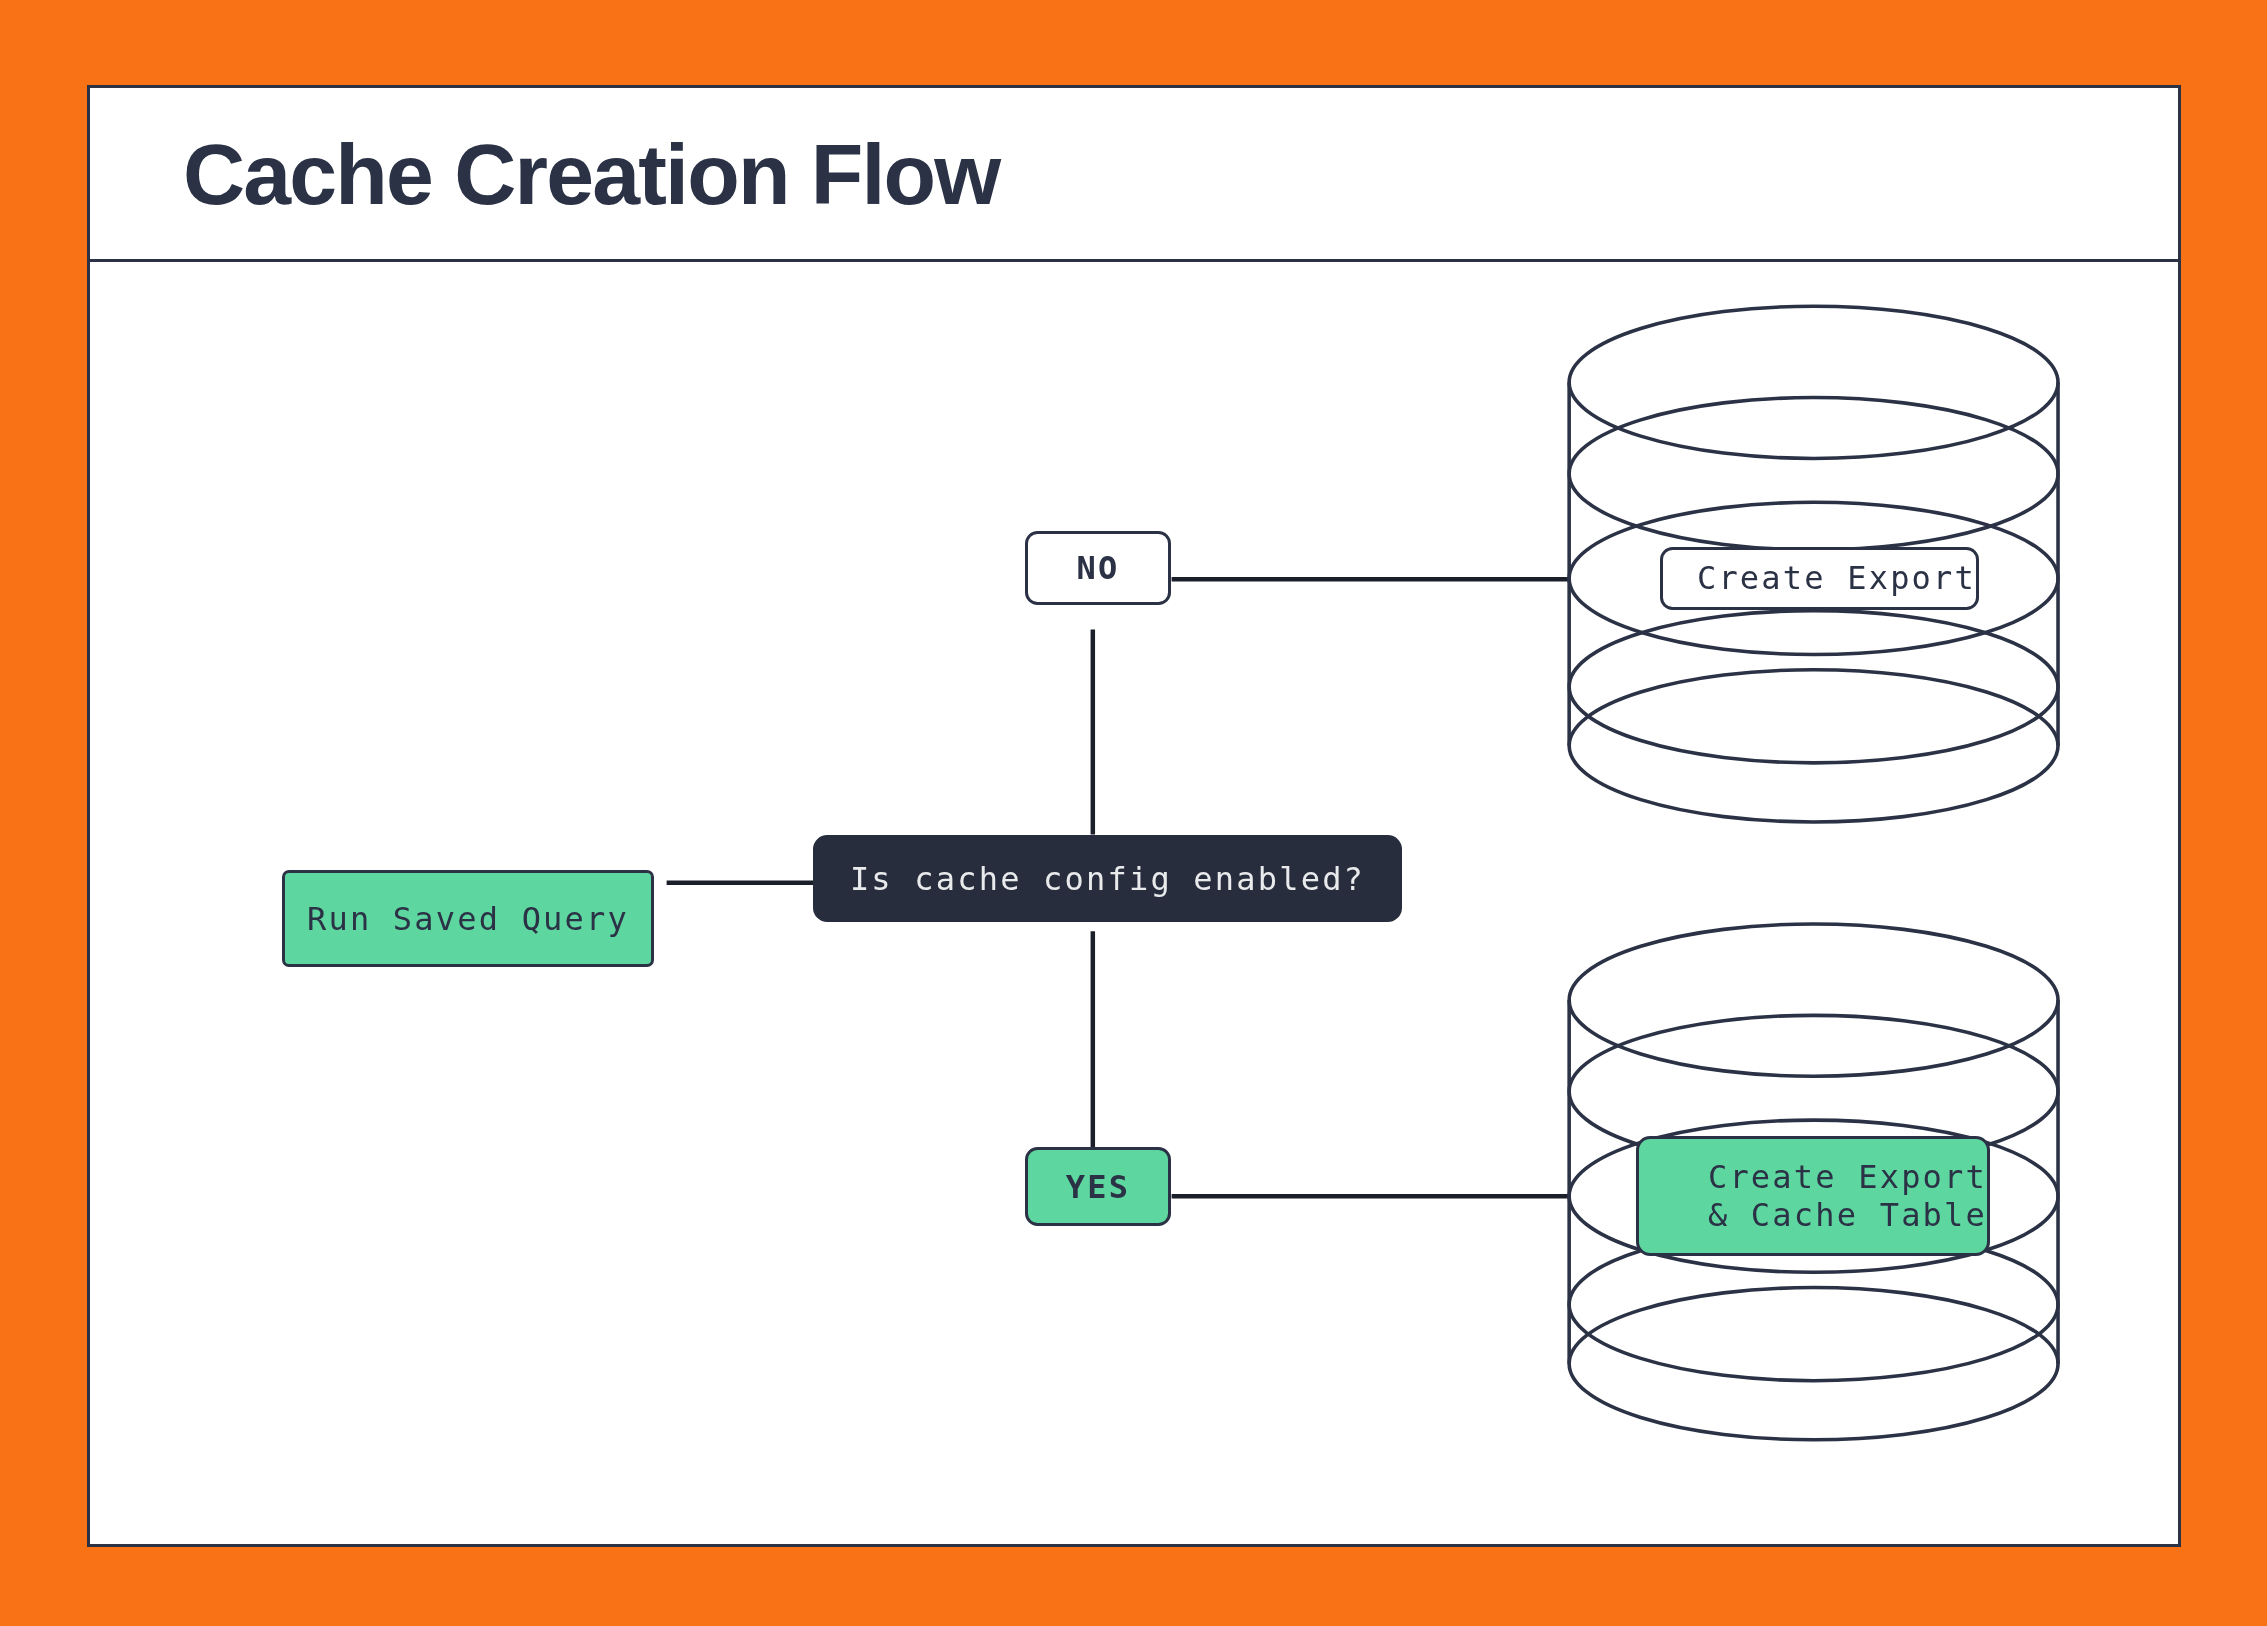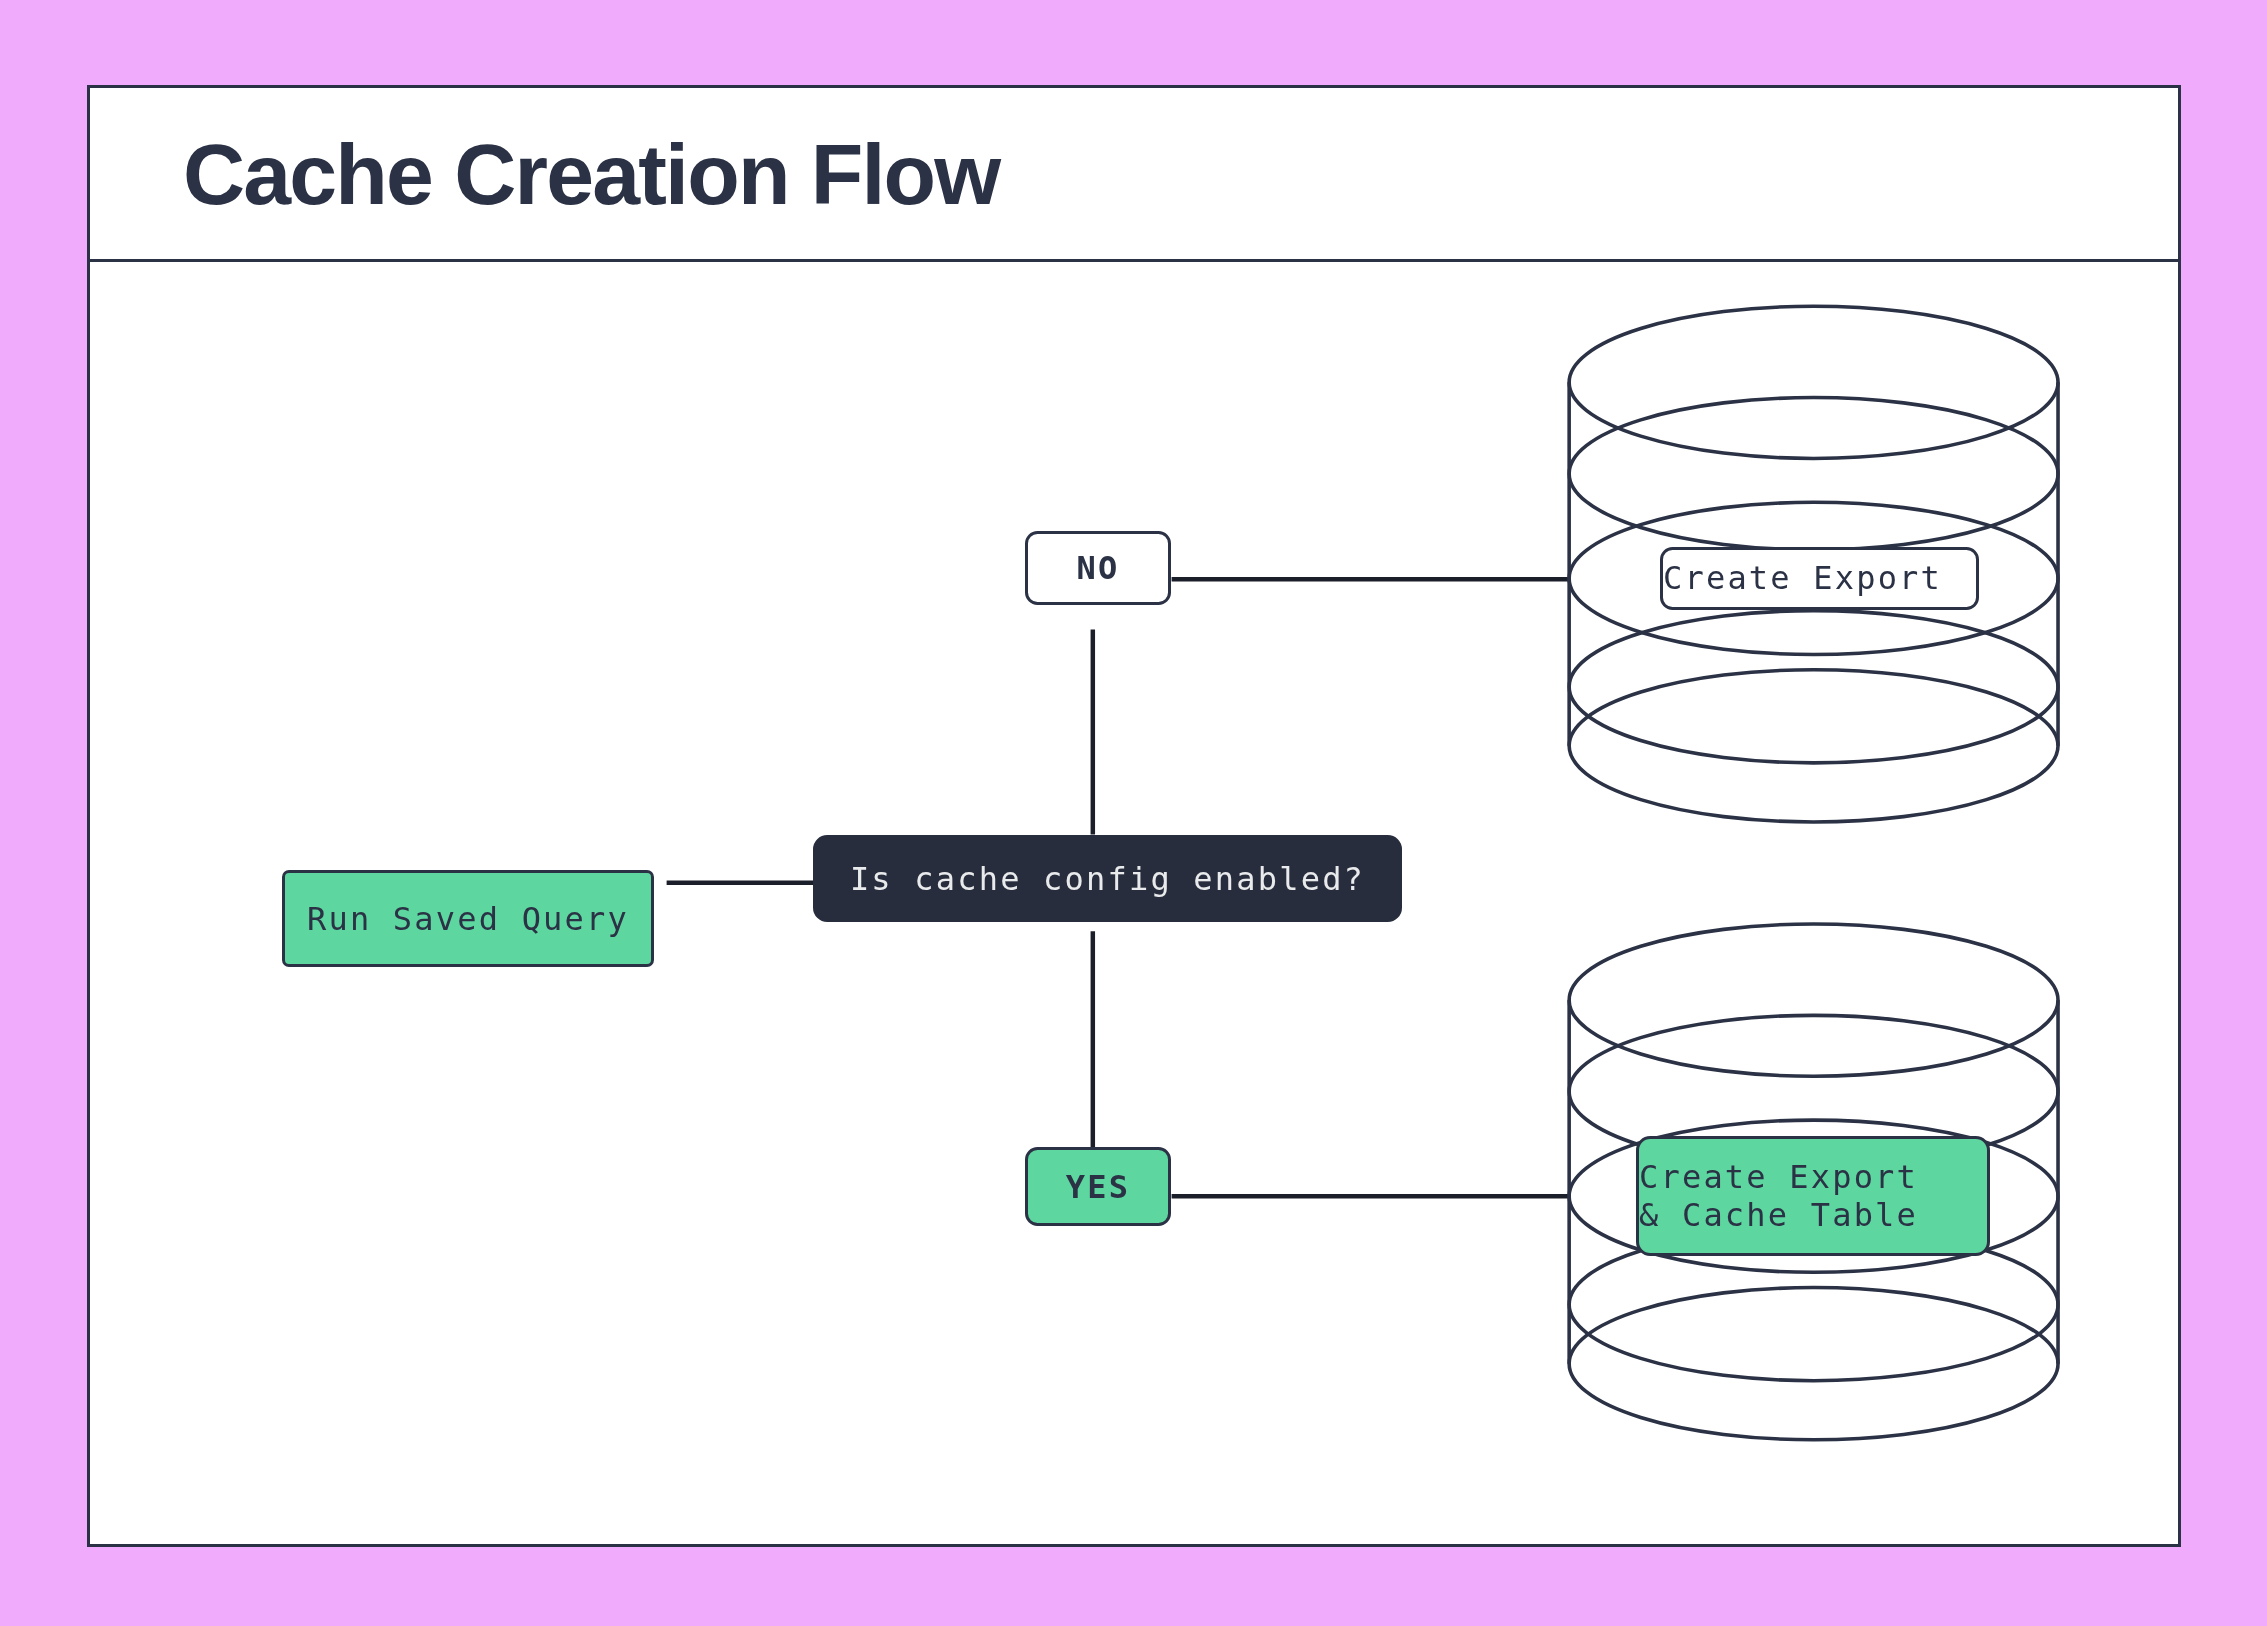--- a/index.html
+++ b/index.html
@@ -1,19 +1,19 @@
 <!DOCTYPE html>
 <html style="font-size:14.3px"><head>
 <meta charset="utf-8">
 <style>
   html,body{margin:0;padding:0;background:#ffffff;}
   .stage{
     position:relative;
     width:2268px;height:1626px;
-    background:#f0abfc;
+    background:#f97316;
     font-family:"DejaVu Sans Mono", monospace;
     color:#2b3245;
     overflow:hidden;
   }
   .frame{
     position:absolute;left:87px;top:85px;width:2094px;height:1462px;
     border:3.6px solid #2b3245;background:#ffffff;box-sizing:border-box;
   }
   .titlebar{
     position:absolute;left:87px;top:85px;width:2094px;height:177px;
@@ -48,21 +48,21 @@
     background:#ffffff;border:3.6px solid #2b3245;border-radius:12.5px;
     font-weight:700;
   }
   .node-yes{
     left:1025px;top:1147px;width:146px;height:79px;
     background:#5dd6a0;border:3.6px solid #2b3245;border-radius:12.5px;
     font-weight:700;
   }
   .db-label{
     position:absolute;box-sizing:border-box;
-    display:flex;flex-direction:column;align-items:flex-start;justify-content:center;
+    display:flex;flex-direction:column;align-items:flex-end;justify-content:center;
     text-align:center;font-size:32px;letter-spacing:2.2px;font-weight:500;
     line-height:1.2;white-space:nowrap;
   }
   .db-label-no{
     left:1660px;top:547px;width:319px;height:63px;
     background:#ffffff;border:3.6px solid #2b3245;border-radius:12.5px;
   }
   .db-label-yes{
     left:1636px;top:1136px;width:354px;height:120px;
     background:#5dd6a0;border:3.6px solid #2b3245;border-radius:14.3px;

